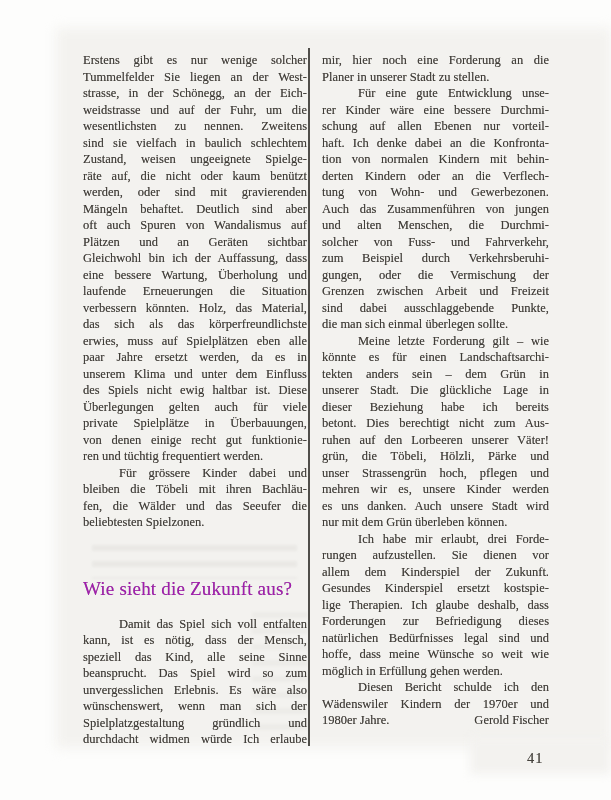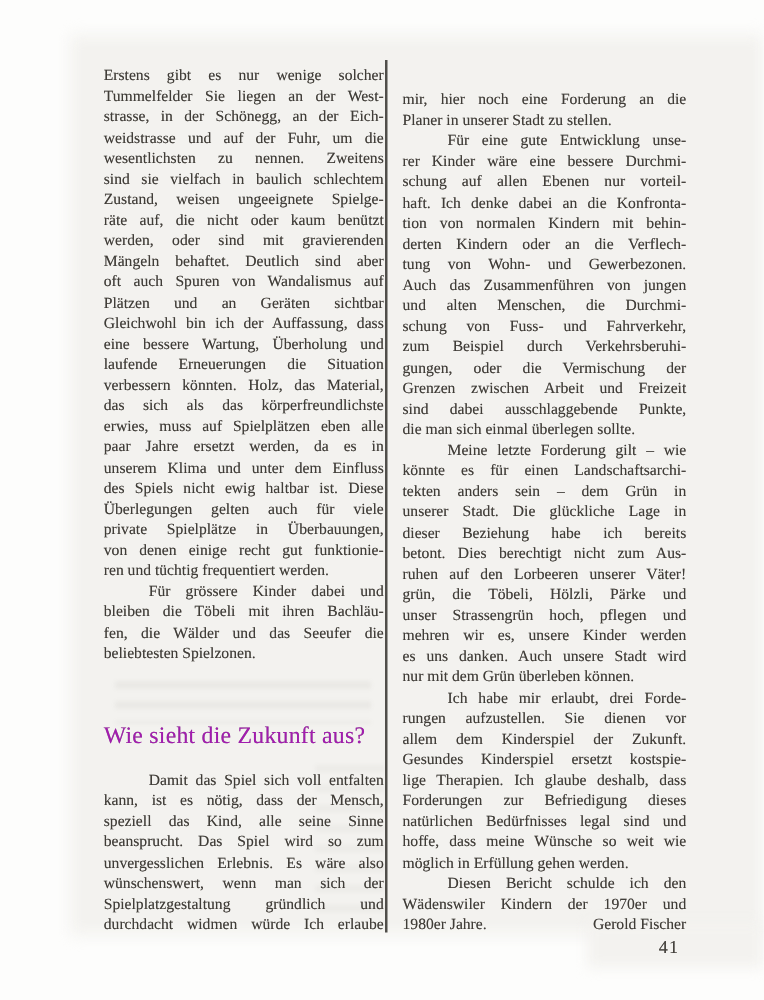--- a/index.html
+++ b/index.html
@@ -28,21 +28,21 @@
   .ghost-1{left:92px;top:545px;width:205px;height:34px;
     background:repeating-linear-gradient(180deg,rgba(125,120,112,.14) 0 6px,transparent 6px 16px);}
   .ghost-2{left:252px;top:612px;width:56px;height:128px;
     background:repeating-linear-gradient(180deg,rgba(125,120,112,.10) 0 6px,transparent 6px 16px);}
   .divider{
     position:absolute;left:308px;top:48px;width:2px;height:698px;
     background:#504e4a;
   }
   .col{position:absolute;top:52px;}
   .col-left{left:83px;width:224px;}
-  .col-right{left:322px;width:227px;margin-top:19px;}
+  .col-right{left:322px;width:227px;}
   .paragraph{margin:0;}
   .line{
     font-size:12.5px;line-height:16.5px;
     text-align:justify;text-align-last:justify;
     text-shadow:0 0 .5px rgba(64,61,56,.55);
   }
   .line.end{text-align-last:left;}
   .line.indent{text-indent:36px;}
   .line.sig{display:flex;justify-content:space-between;text-align:center;text-align-last:left;}
   .heading{
@@ -119,21 +119,21 @@
       <div class="paragraph">
         <div class="line indent">Für eine gute Entwicklung unse-</div>
         <div class="line">rer Kinder wäre eine bessere Durchmi-</div>
         <div class="line">schung auf allen Ebenen nur vorteil-</div>
         <div class="line">haft. Ich denke dabei an die Konfronta-</div>
         <div class="line">tion von normalen Kindern mit behin-</div>
         <div class="line">derten Kindern oder an die Verflech-</div>
         <div class="line">tung von Wohn- und Gewerbezonen.</div>
         <div class="line">Auch das Zusammenführen von jungen</div>
         <div class="line">und alten Menschen, die Durchmi-</div>
-        <div class="line">schung von Fuss- und Fahrverkehr,</div>
+        <div class="line">solcher von Fuss- und Fahrverkehr,</div>
         <div class="line">zum Beispiel durch Verkehrsberuhi-</div>
         <div class="line">gungen, oder die Vermischung der</div>
         <div class="line">Grenzen zwischen Arbeit und Freizeit</div>
         <div class="line">sind dabei ausschlaggebende Punkte,</div>
         <div class="line end">die man sich einmal überlegen sollte.</div>
       </div>
       <div class="paragraph">
         <div class="line indent">Meine letzte Forderung gilt – wie</div>
         <div class="line">könnte es für einen Landschaftsarchi-</div>
         <div class="line">tekten anders sein – dem Grün in</div>

